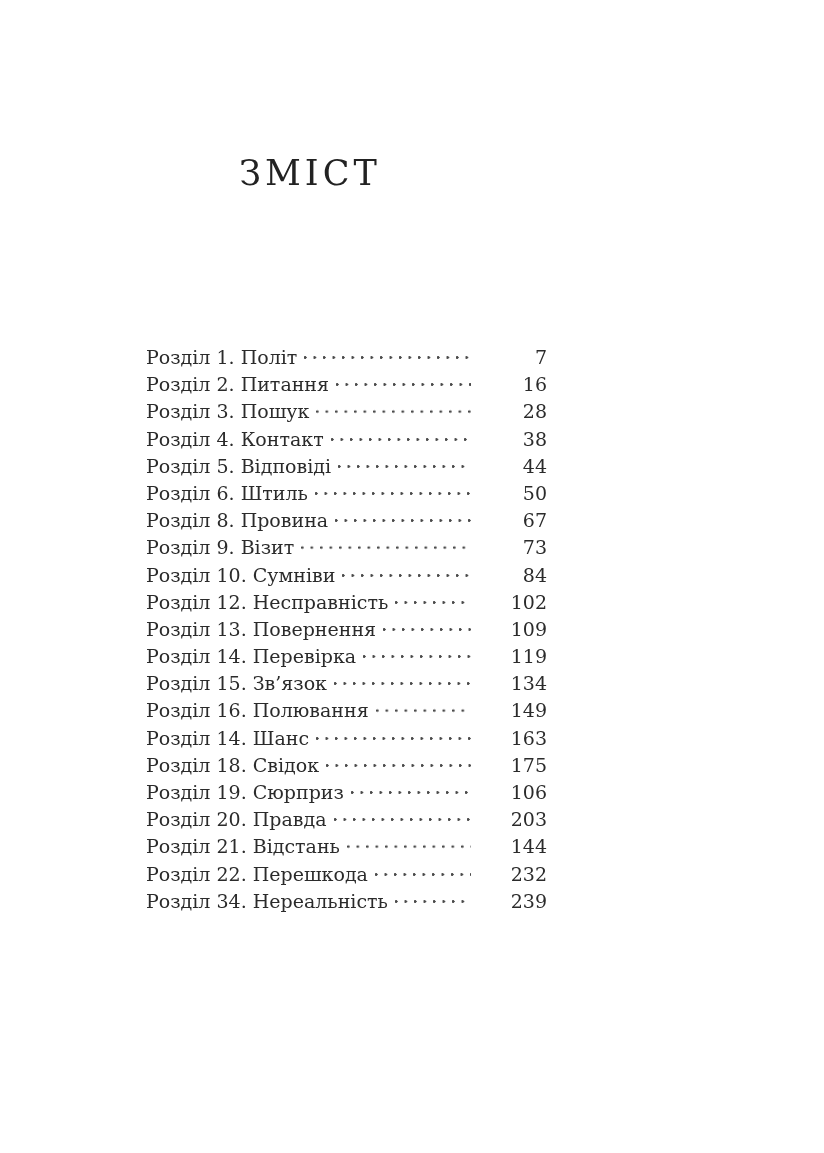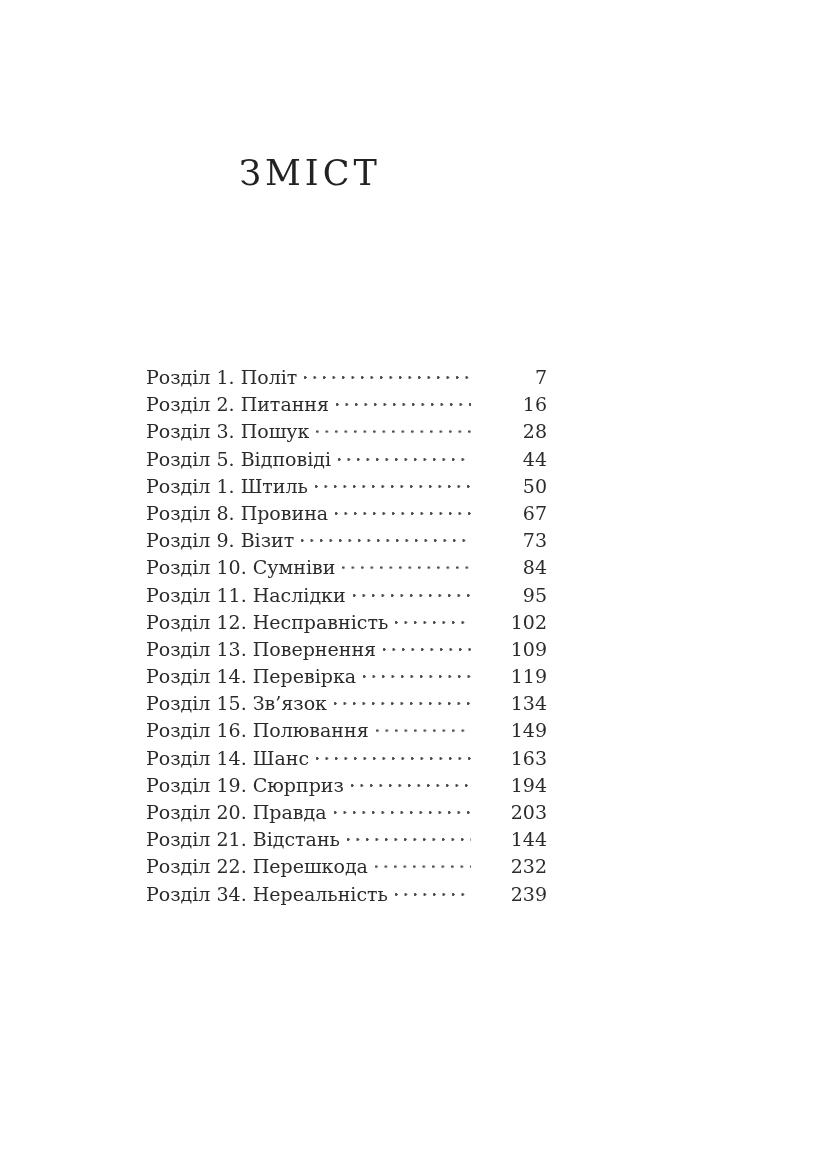--- a/index.html
+++ b/index.html
@@ -23,21 +23,21 @@
     transform: translateX(-50%);
     margin: 0;
     font-size: 35px;
     font-weight: 400;
     letter-spacing: 4px;
     color: #222222;
     white-space: nowrap;
   }
   .entries {
     position: absolute;
-    top: 364px;
+    top: 344px;
     left: 146px;
     width: 401px;
   }
   .entry {
     display: flex;
     align-items: center;
     height: 27.2px;
     font-size: 19px;
     line-height: 27.2px;
   }
@@ -79,48 +79,48 @@
         <span class="label">Розділ 2. Питання</span>
         <span class="leader"></span>
         <span class="pagenum">16</span>
       </div>
       <div class="entry">
         <span class="label">Розділ 3. Пошук</span>
         <span class="leader"></span>
         <span class="pagenum">28</span>
       </div>
       <div class="entry">
+        <span class="label">Розділ 4. Контакт</span>
+        <span class="leader"></span>
+        <span class="pagenum">38</span>
+      </div>
+      <div class="entry">
         <span class="label">Розділ 5. Відповіді</span>
         <span class="leader"></span>
         <span class="pagenum">44</span>
       </div>
       <div class="entry">
-        <span class="label">Розділ 1. Штиль</span>
+        <span class="label">Розділ 6. Штиль</span>
         <span class="leader"></span>
         <span class="pagenum">50</span>
       </div>
       <div class="entry">
         <span class="label">Розділ 8. Провина</span>
         <span class="leader"></span>
         <span class="pagenum">67</span>
       </div>
       <div class="entry">
         <span class="label">Розділ 9. Візит</span>
         <span class="leader"></span>
         <span class="pagenum">73</span>
       </div>
       <div class="entry">
         <span class="label">Розділ 10. Сумніви</span>
         <span class="leader"></span>
         <span class="pagenum">84</span>
-      </div>
-      <div class="entry">
-        <span class="label">Розділ 11. Наслідки</span>
-        <span class="leader"></span>
-        <span class="pagenum">95</span>
       </div>
       <div class="entry">
         <span class="label">Розділ 12. Несправність</span>
         <span class="leader"></span>
         <span class="pagenum">102</span>
       </div>
       <div class="entry">
         <span class="label">Розділ 13. Повернення</span>
         <span class="leader"></span>
         <span class="pagenum">109</span>
@@ -139,23 +139,28 @@
         <span class="label">Розділ 16. Полювання</span>
         <span class="leader"></span>
         <span class="pagenum">149</span>
       </div>
       <div class="entry">
         <span class="label">Розділ 14. Шанс</span>
         <span class="leader"></span>
         <span class="pagenum">163</span>
       </div>
       <div class="entry">
+        <span class="label">Розділ 18. Свідок</span>
+        <span class="leader"></span>
+        <span class="pagenum">175</span>
+      </div>
+      <div class="entry">
         <span class="label">Розділ 19. Сюрприз</span>
         <span class="leader"></span>
-        <span class="pagenum">194</span>
+        <span class="pagenum">106</span>
       </div>
       <div class="entry">
         <span class="label">Розділ 20. Правда</span>
         <span class="leader"></span>
         <span class="pagenum">203</span>
       </div>
       <div class="entry">
         <span class="label">Розділ 21. Відстань</span>
         <span class="leader"></span>
         <span class="pagenum">144</span>

